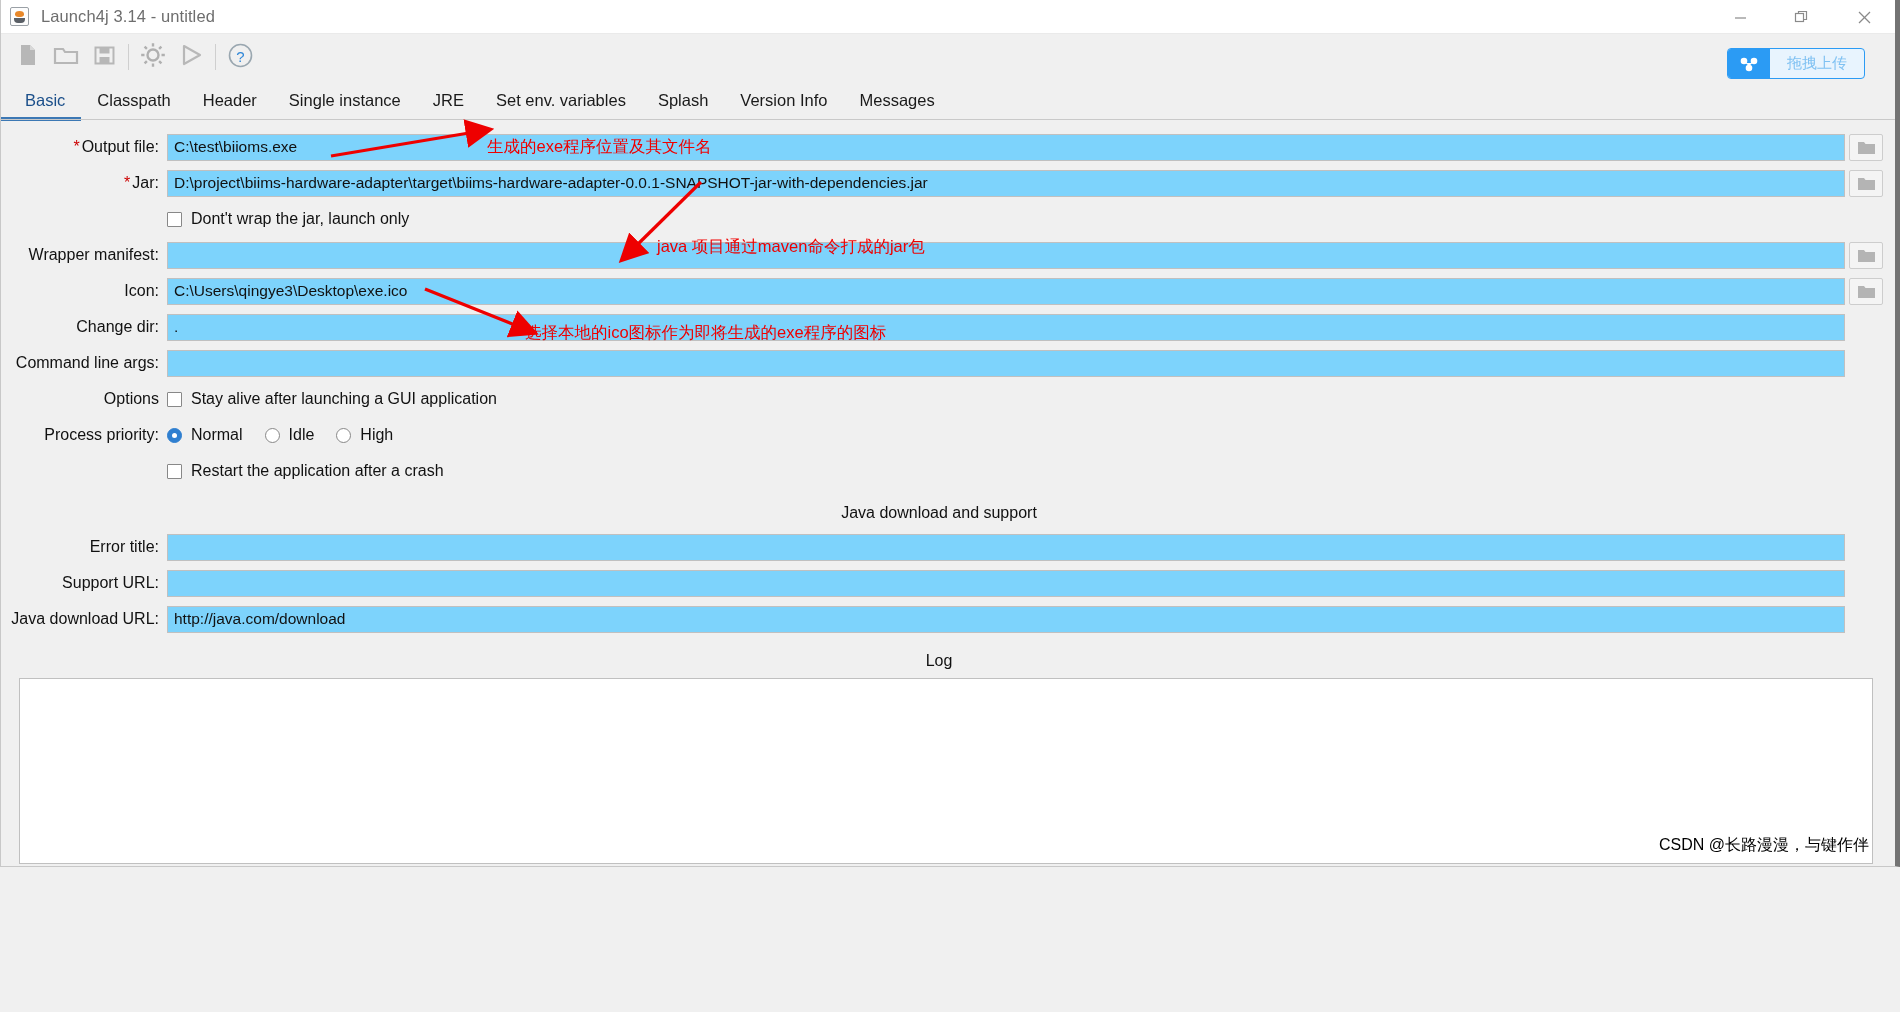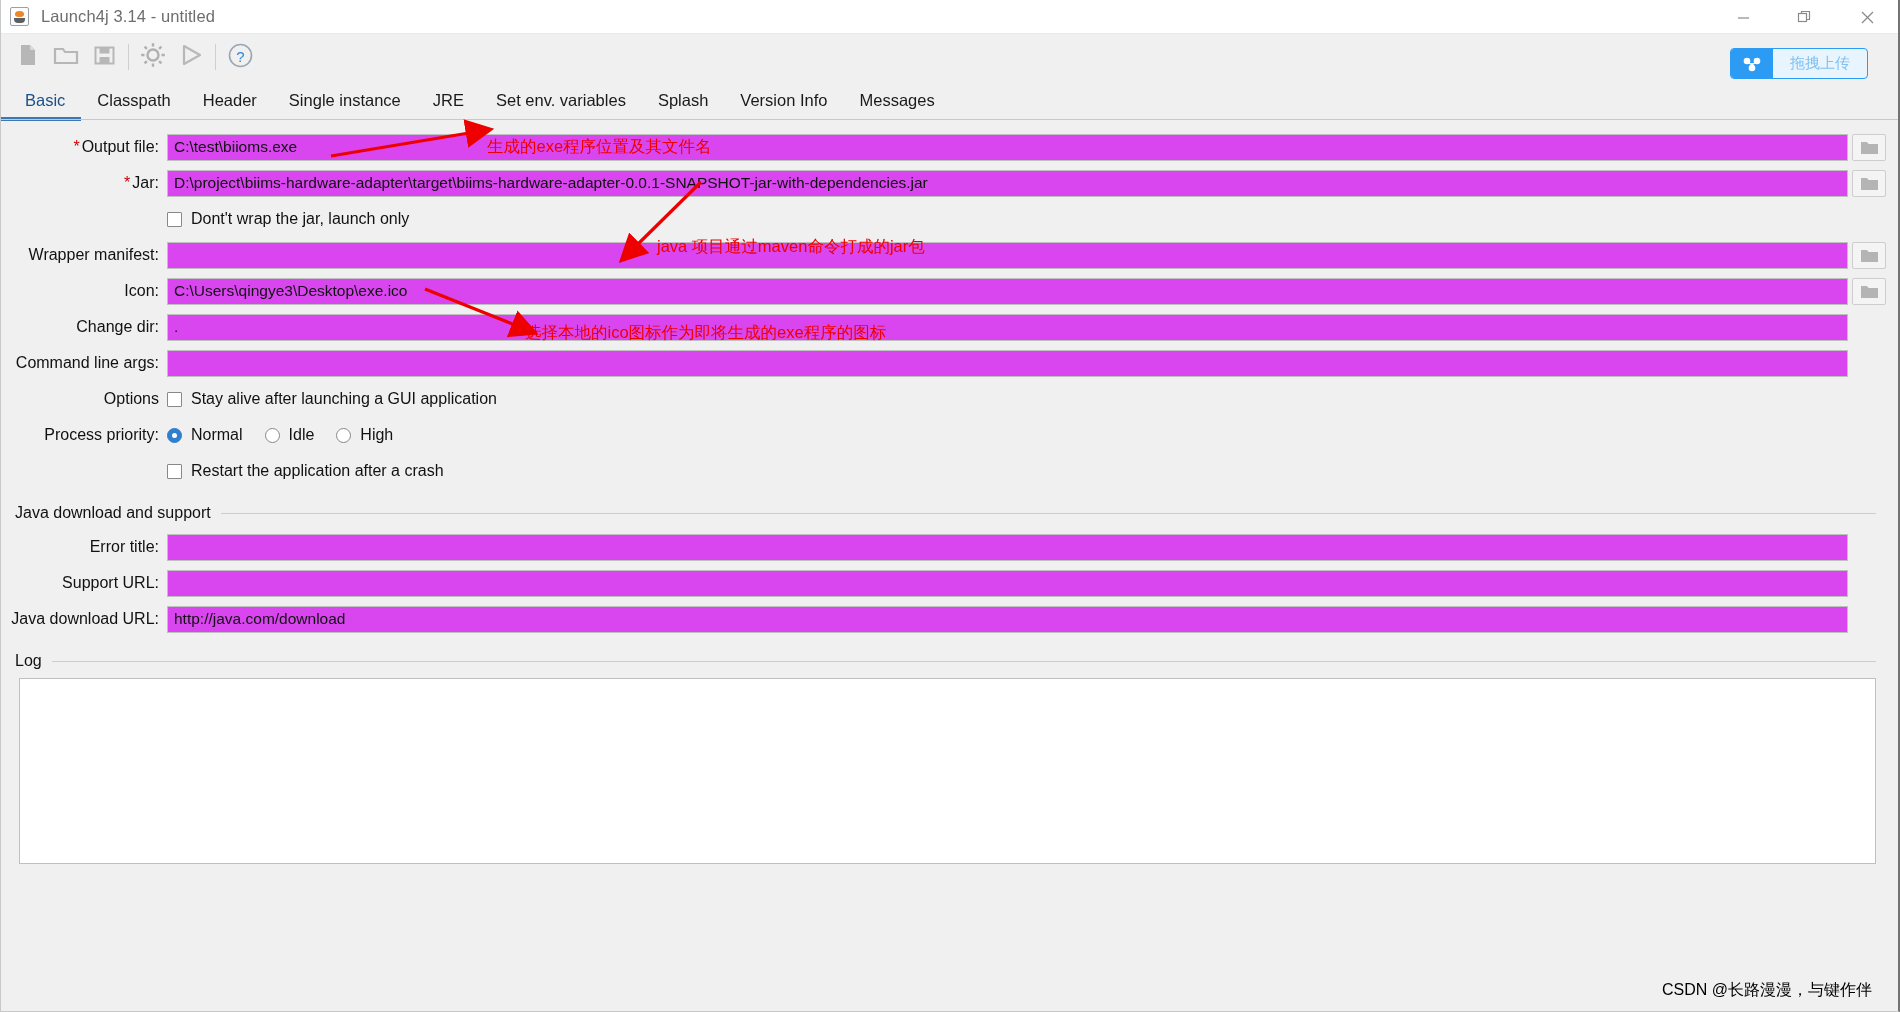--- a/index.html
+++ b/index.html
@@ -5,24 +5,24 @@
   * { box-sizing: border-box; }
   html, body {
     margin: 0; padding: 0;
     width: 1900px; height: 1012px;
     overflow: hidden;
     background: #f0f0f0;
     font-family: "Liberation Sans", sans-serif;
   }
   .app {
     position: relative;
-    width: 1900px; height: 1012px;
+    width: 1900px; height: 867px;
     background: #f0f0f0;
     border-left: 1px solid #c8c8c8;
-    border-right: 2px solid #737373;
+    border-right: 5px solid #737373;
     border-bottom: 1px solid #c8c8c8;
   }
 
   
   .titlebar {
     position: relative;
     height: 34px;
     background: #ffffff;
     display: flex;
     align-items: center;
@@ -161,21 +161,21 @@
     padding-right: 8px;
     font-size: 16px;
     color: #111;
     flex: none;
     white-space: nowrap;
   }
   .req { color: #cc0000; margin-right: 2px; }
   .field {
     flex: 1;
     height: 27px;
-    background: #d946ef;
+    background: #7dd3fc;
     border: 1px solid #c0c0c0;
     display: flex;
     align-items: center;
     padding: 0 6px;
     font-size: 15.5px;
     color: #111;
     white-space: nowrap;
     overflow: hidden;
     margin-right: 4px;
   }
@@ -223,20 +223,21 @@
   }
   .inline-group { display: flex; align-items: center; }
   .inline-group .gap { width: 22px; }
 
   
   .group {
     display: flex;
     align-items: center;
     margin: 16px 0 8px 14px;
     padding-right: 22px;
+    flex-direction: column;
   }
   .group-title {
     font-size: 16px;
     color: #111;
     white-space: nowrap;
     padding-right: 10px;
   }
   .group-rule {
     flex: 1;
     height: 1px;

